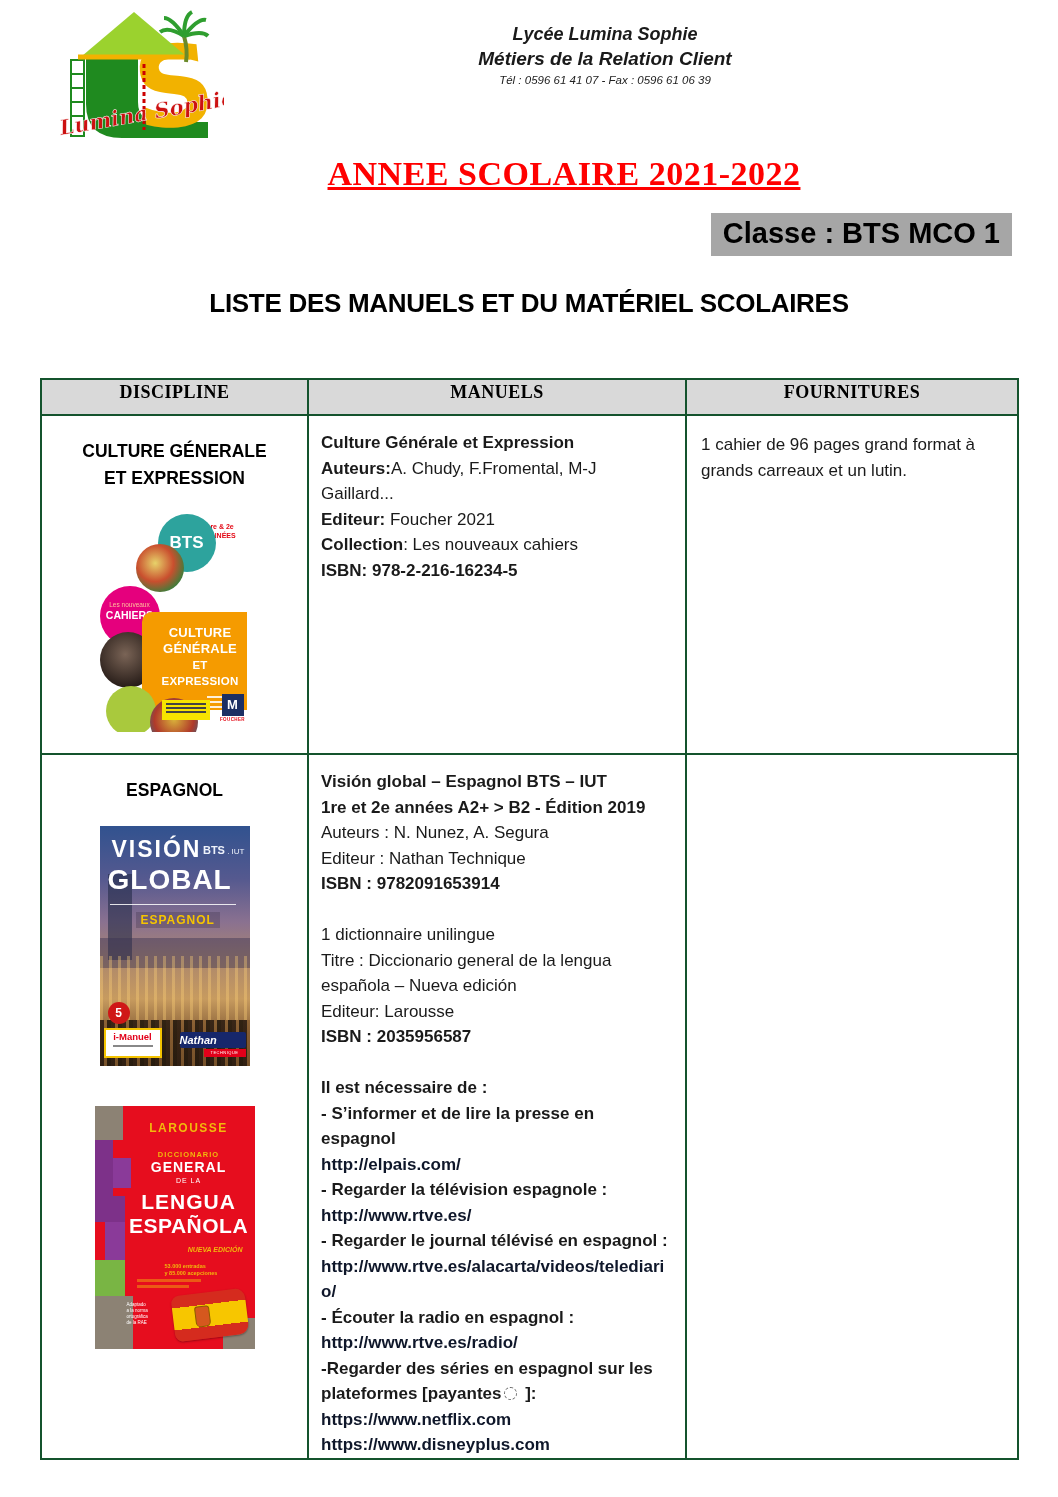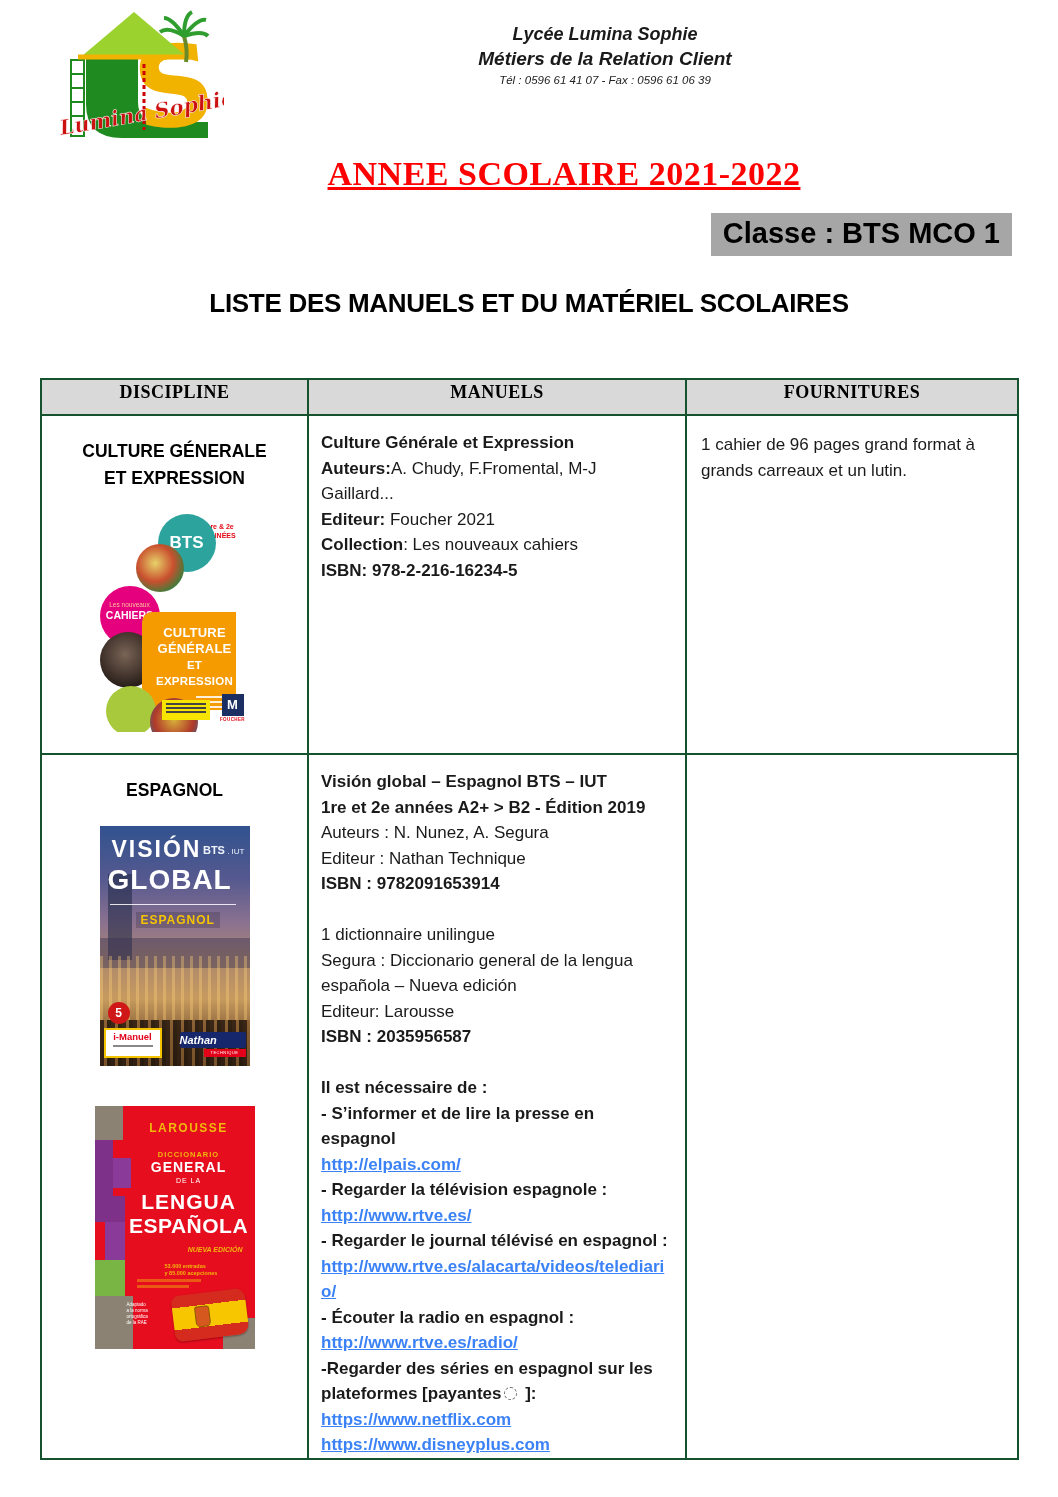--- a/index.html
+++ b/index.html
@@ -35,39 +35,39 @@
     background:#d9d9d9;font-family:"Liberation Serif", serif;font-size:18px;font-weight:bold;
     letter-spacing:0.5px;text-align:center;height:30px;padding:2px 0;color:#000;
   }
   tr.r1{height:339px;} tr.r2{height:701px;padding-left:37px;}
   td.disc{text-align:center;padding-top:22px;}
   .disc-line{font-size:17.5px;font-weight:bold;line-height:27px;color:#000;}
   td.man{padding:14px 12px 0 12px;}
   td.four{padding:16px 12px 0 14px;font-size:17px;line-height:26px;}
   .para{font-size:17px;line-height:25.5px;min-height:25.5px;}
   .para .b{font-weight:bold;}
-  .lnk{color:#3b82f6;font-weight:bold;text-decoration:underline;word-break:break-all;cursor:pointer;}
+  .lnk{color:#0f172a;font-weight:bold;word-break:break-all;cursor:pointer;}
   .smiley{display:inline-block;width:11px;height:11px;border:1.5px dashed #666;border-radius:50%;margin:0 3px;vertical-align:-1px;}
   
   .cover{position:relative;overflow:hidden;}
   .cov-circle{position:absolute;border-radius:50%;}
   
   .cover-foucher{width:150px;height:228px;margin:12px auto 0 auto;background:#fff;}
   .fc-bts{left:58px;top:10px;width:58px;height:58px;background:#2da39d;color:#fff;
     font-size:17px;font-weight:bold;line-height:58px;text-align:center;}
   .fc-annees{position:absolute;right:1px;top:18px;width:42px;color:#e30613;font-size:7px;
     font-weight:bold;text-align:left;line-height:9px;}
   .fc-photo1{left:36px;top:40px;width:48px;height:48px;
     background:radial-gradient(circle at 40% 40%, #e7d26a, #c94f2e 45%, #3e7d3a 75%, #7a2a6a);}
   .fc-cahiers{left:0;top:82px;width:60px;height:60px;background:#e5007d;color:#fff;text-align:center;padding-top:0;}
   .fc-nouveaux{font-size:6.5px;color:#ffc09c;margin-top:15px;line-height:8px;}
   .fc-cah{font-size:10.5px;font-weight:bold;line-height:12px;}
   .fc-photo2{left:0;top:128px;width:56px;height:56px;
     background:radial-gradient(circle at 45% 40%, #7a6456, #241a16 75%);}
-  .fc-orange{position:absolute;left:42px;top:108px;width:94px;height:98px;background:#f59b00;
+  .fc-orange{position:absolute;left:42px;top:108px;width:105px;height:98px;background:#f59b00;
     border-radius:10px 0 0 10px;padding:13px 0 0 12px;box-sizing:border-box;color:#fff;}
   .fc-t{font-size:13px;font-weight:bold;line-height:16px;letter-spacing:0.2px;}
   .fc-authors{margin:7px 10px 0 0;}
   .fc-authors div{height:2px;width:30px;background:rgba(255,255,255,0.85);margin:3px 0 0 auto;}
   .fc-green{left:6px;top:182px;width:50px;height:50px;background:#a9c93d;}
   .fc-photo3{left:50px;top:194px;width:48px;height:48px;
     background:radial-gradient(circle at 50% 45%, #d9b23a, #b03a2a 55%, #2a6a8a 90%);}
   .fc-banner{position:absolute;left:62px;top:196px;width:48px;height:20px;background:#f7e400;padding:3px 4px;box-sizing:border-box;}
   .fc-banner div{height:2px;background:#444;margin-bottom:2px;}
   .fc-logo{position:absolute;right:4px;top:190px;width:26px;text-align:center;}
@@ -286,21 +286,21 @@
       </div>
     </td>
     <td class="man">
           <div class="para"><span class="b">Visión global – Espagnol BTS – IUT</span></div>
           <div class="para"><span class="b">1re et 2e années A2+ &gt; B2 - Édition 2019</span></div>
           <div class="para"><span>Auteurs : N. Nunez, A. Segura</span></div>
           <div class="para"><span>Editeur : Nathan Technique</span></div>
           <div class="para"><span class="b">ISBN : 9782091653914</span></div>
           <div class="para"></div>
           <div class="para"><span>1 dictionnaire unilingue</span></div>
-          <div class="para"><span>Segura : Diccionario general de la lengua española – Nueva edición</span></div>
+          <div class="para"><span>Titre : Diccionario general de la lengua española – Nueva edición</span></div>
           <div class="para"><span> Editeur: Larousse</span></div>
           <div class="para"><span class="b">ISBN : 2035956587</span></div>
           <div class="para"></div>
           <div class="para"><span class="b">Il est nécessaire de :</span></div>
           <div class="para"><span class="b">- S’informer et de lire la presse en espagnol</span></div>
           <div class="para"><a class="lnk">http://elpais.com/</a></div>
           <div class="para"><span class="b"> - Regarder la télévision espagnole :</span></div>
           <div class="para"><a class="lnk">http://www.rtve.es/</a></div>
           <div class="para"><span class="b">- Regarder le journal télévisé en espagnol :</span></div>
           <div class="para"><a class="lnk">http://www.rtve.es/alacarta/videos/telediario/</a></div>

